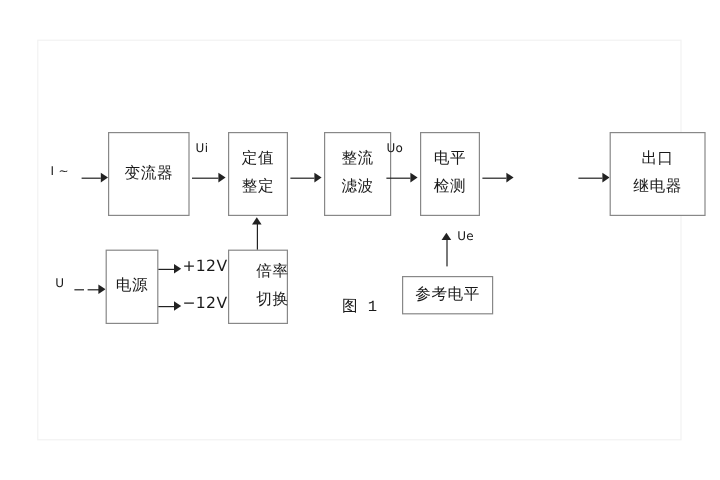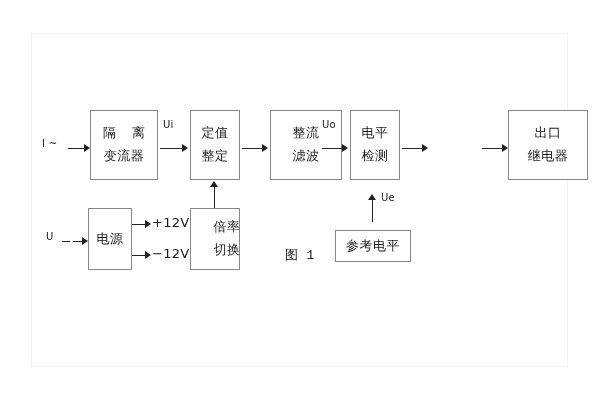--- a/index.html
+++ b/index.html
@@ -91,37 +91,36 @@
 <div id="canvas">
 
   <div class="outer-frame"></div>
 
   <div class="label sig" style="left:42px; top:138px;">I ~</div>
 
   <div class="h-line" style="left:68px; top:148px; width:16px;"></div>
   <div class="arrow-right" style="left:84px; top:144px;"></div>
 
   <div class="block wide-letter" style="left:90px; top:110px; width:68px; height:70px;">
-    <span class="ln spaced">隔 离</span>
     <span class="ln">变流器</span>
   </div>
 
   <div class="label sig" style="left:163px; top:119px;">Ui</div>
   <div class="h-line" style="left:160px; top:148px; width:22px;"></div>
   <div class="arrow-right" style="left:182px; top:144px;"></div>
 
   <div class="block" style="left:190px; top:110px; width:50px; height:70px;">
     <span class="ln">定值</span>
     <span class="ln">整定</span>
   </div>
 
   <div class="h-line" style="left:242px; top:148px; width:20px;"></div>
   <div class="arrow-right" style="left:262px; top:144px;"></div>
 
-  <div class="block" style="left:270px; top:110px; width:72px; height:70px;">
+  <div class="block" style="left:270px; top:110px; width:56px; height:70px;">
     <span class="ln">整流</span>
     <span class="ln">滤波</span>
   </div>
 
   <div class="label sig" style="left:322px; top:119px;">Uo</div>
   <div class="h-line" style="left:322px; top:148px; width:20px;"></div>
   <div class="arrow-right" style="left:342px; top:144px;"></div>
 
   <div class="block" style="left:350px; top:110px; width:50px; height:70px;">
     <span class="ln">电平</span>

